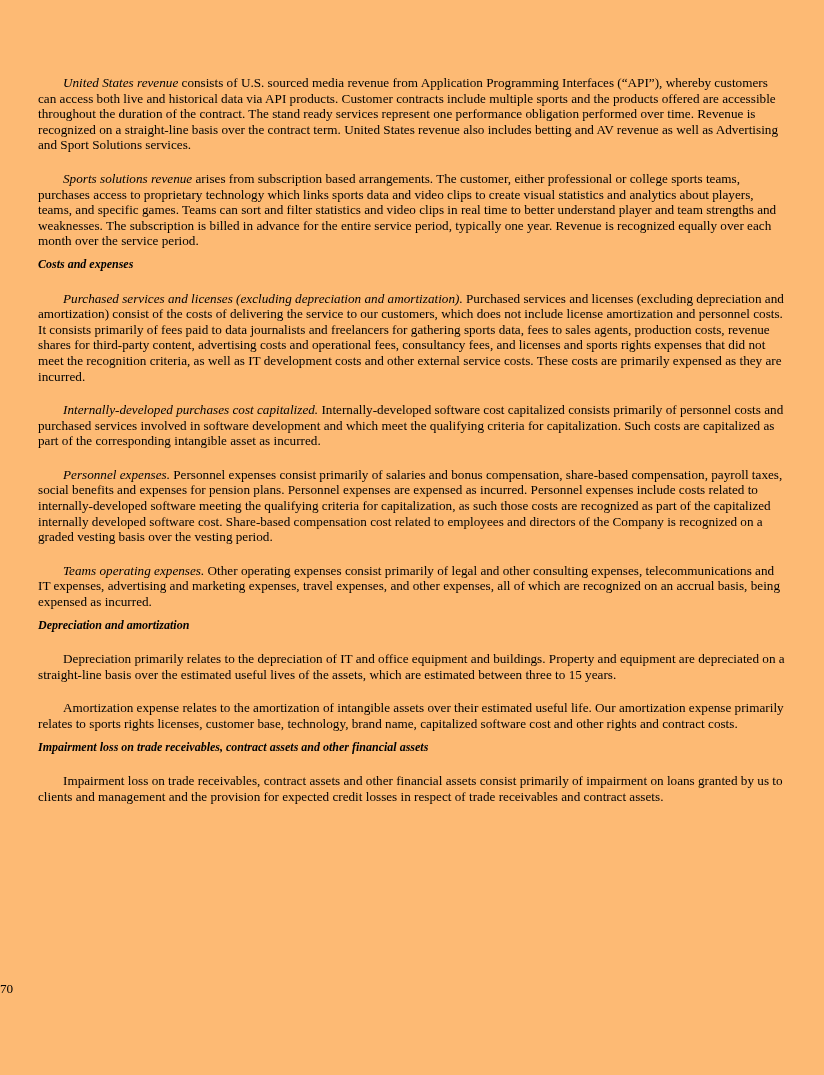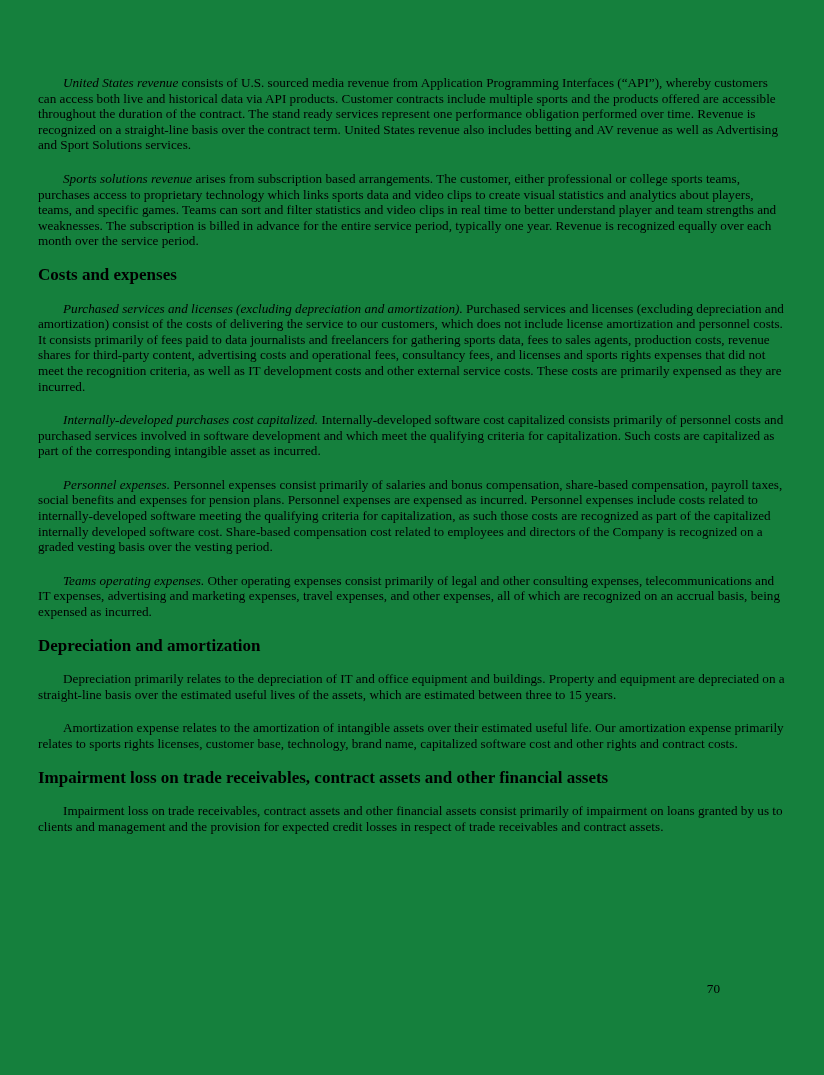--- a/index.html
+++ b/index.html
@@ -4,52 +4,53 @@
 <style>
   html, body {
     margin: 0;
     padding: 0;
     background: #ffffff;
   }
   .page {
     position: relative;
     width: 824px;
     height: 1075px;
-    background: #15803d;
+    background: #fdba74;
     color: #000000;
     font-family: "Liberation Serif", "DejaVu Serif", serif;
     font-size: 13.2px;
     line-height: 15.6px;
     box-sizing: border-box;
     padding: 75px 36px 0 38px;
     overflow: hidden;
   }
   .para {
     margin: 18px 0 0 0;
     text-indent: 25px;
     text-align: left;
   }
   .para.first {
     margin-top: 0;
   }
   .heading {
-    margin: 18px 0 0 0;
+    margin: 8px 0 0 0;
     font-weight: bold;
-    font-size: 17px;
+    font-style: italic;
+    font-size: 12px;
     line-height: 15.6px;
   }
   .lead {
     font-style: italic;
   }
   .page-number {
     position: absolute;
     top: 981px;
     left: 0;
     width: 720px;
-    text-align: right;
+    text-align: left;
     font-size: 13.2px;
   }
 </style>
 </head>
 <body>
 
 <div class="page">
 
   <p class="para first"><span class="lead">United States revenue</span><span> consists of U.S. sourced media revenue from Application Programming Interfaces (“API”), whereby customers can access both live and historical data via API products. Customer contracts include multiple sports and the products offered are accessible throughout the duration of the contract. The stand ready services represent one performance obligation performed over time. Revenue is recognized on a straight-line basis over the contract term. United States revenue also includes betting and AV revenue as well as Advertising and Sport Solutions services.</span></p>
 

